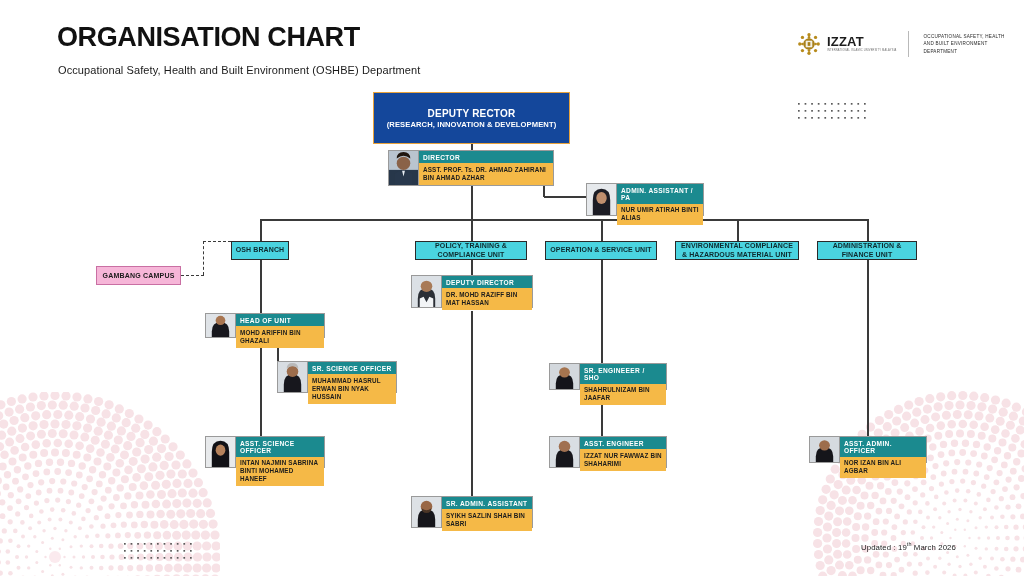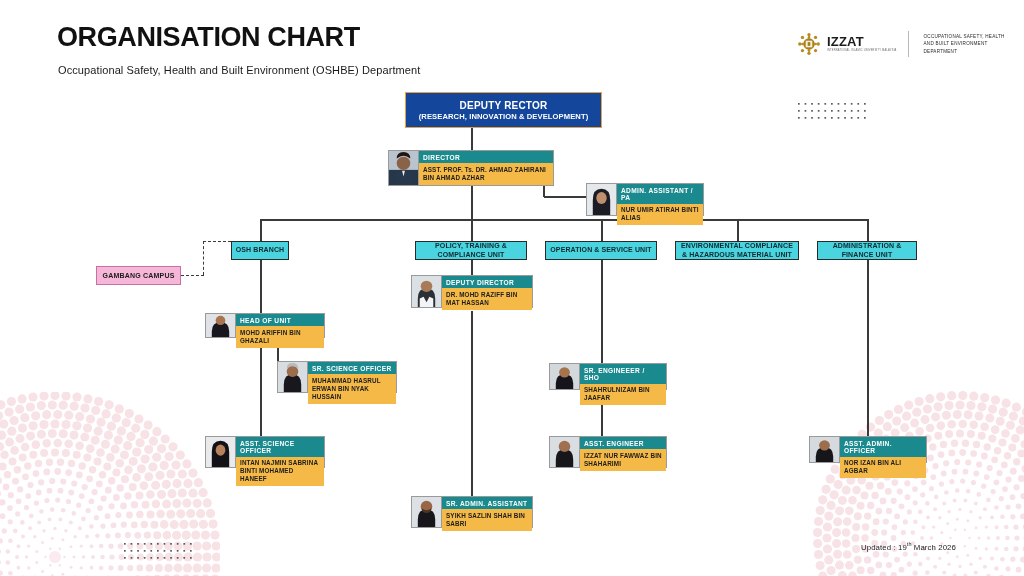--- a/index.html
+++ b/index.html
@@ -1735,21 +1735,21 @@
 
   <div class="ln lnv" style="left:601px; top:260px; height:104px;"></div>
   <div class="ln lnv" style="left:601px; top:392px; height:46px;"></div>
 
   <div class="ln lnv" style="left:867px; top:260px; height:178px;"></div>
 
   <div class="dashed-v" style="left:203px; top:241px; height:34px;"></div>
   <div class="dashed-h" style="left:203px; top:241px; width:28px;"></div>
   <div class="dashed-h" style="left:181px; top:275px; width:23px;"></div>
 
-  <div class="node box-rector" style="left:373px; top:92px; width:197px; height:36px;margin-left:32px;">
+  <div class="node box-rector" style="left:373px; top:92px; width:197px; height:52px;">
     <div class="l1">DEPUTY RECTOR</div>
     <div class="l2">(RESEARCH, INNOVATION &amp; DEVELOPMENT)</div>
   </div>
 
   <div class="node person" style="left:388px; top:150px; width:166px; height:36px;">
     <div class="photo">
       <svg viewBox="0 0 30 36" preserveAspectRatio="none" aria-hidden="true">
         <rect width="30" height="36" fill="#b9c4cf"></rect>
         <rect y="20" width="30" height="16" fill="#27374a"></rect>
         <circle cx="15" cy="13" r="7" fill="#8a6248"></circle>

